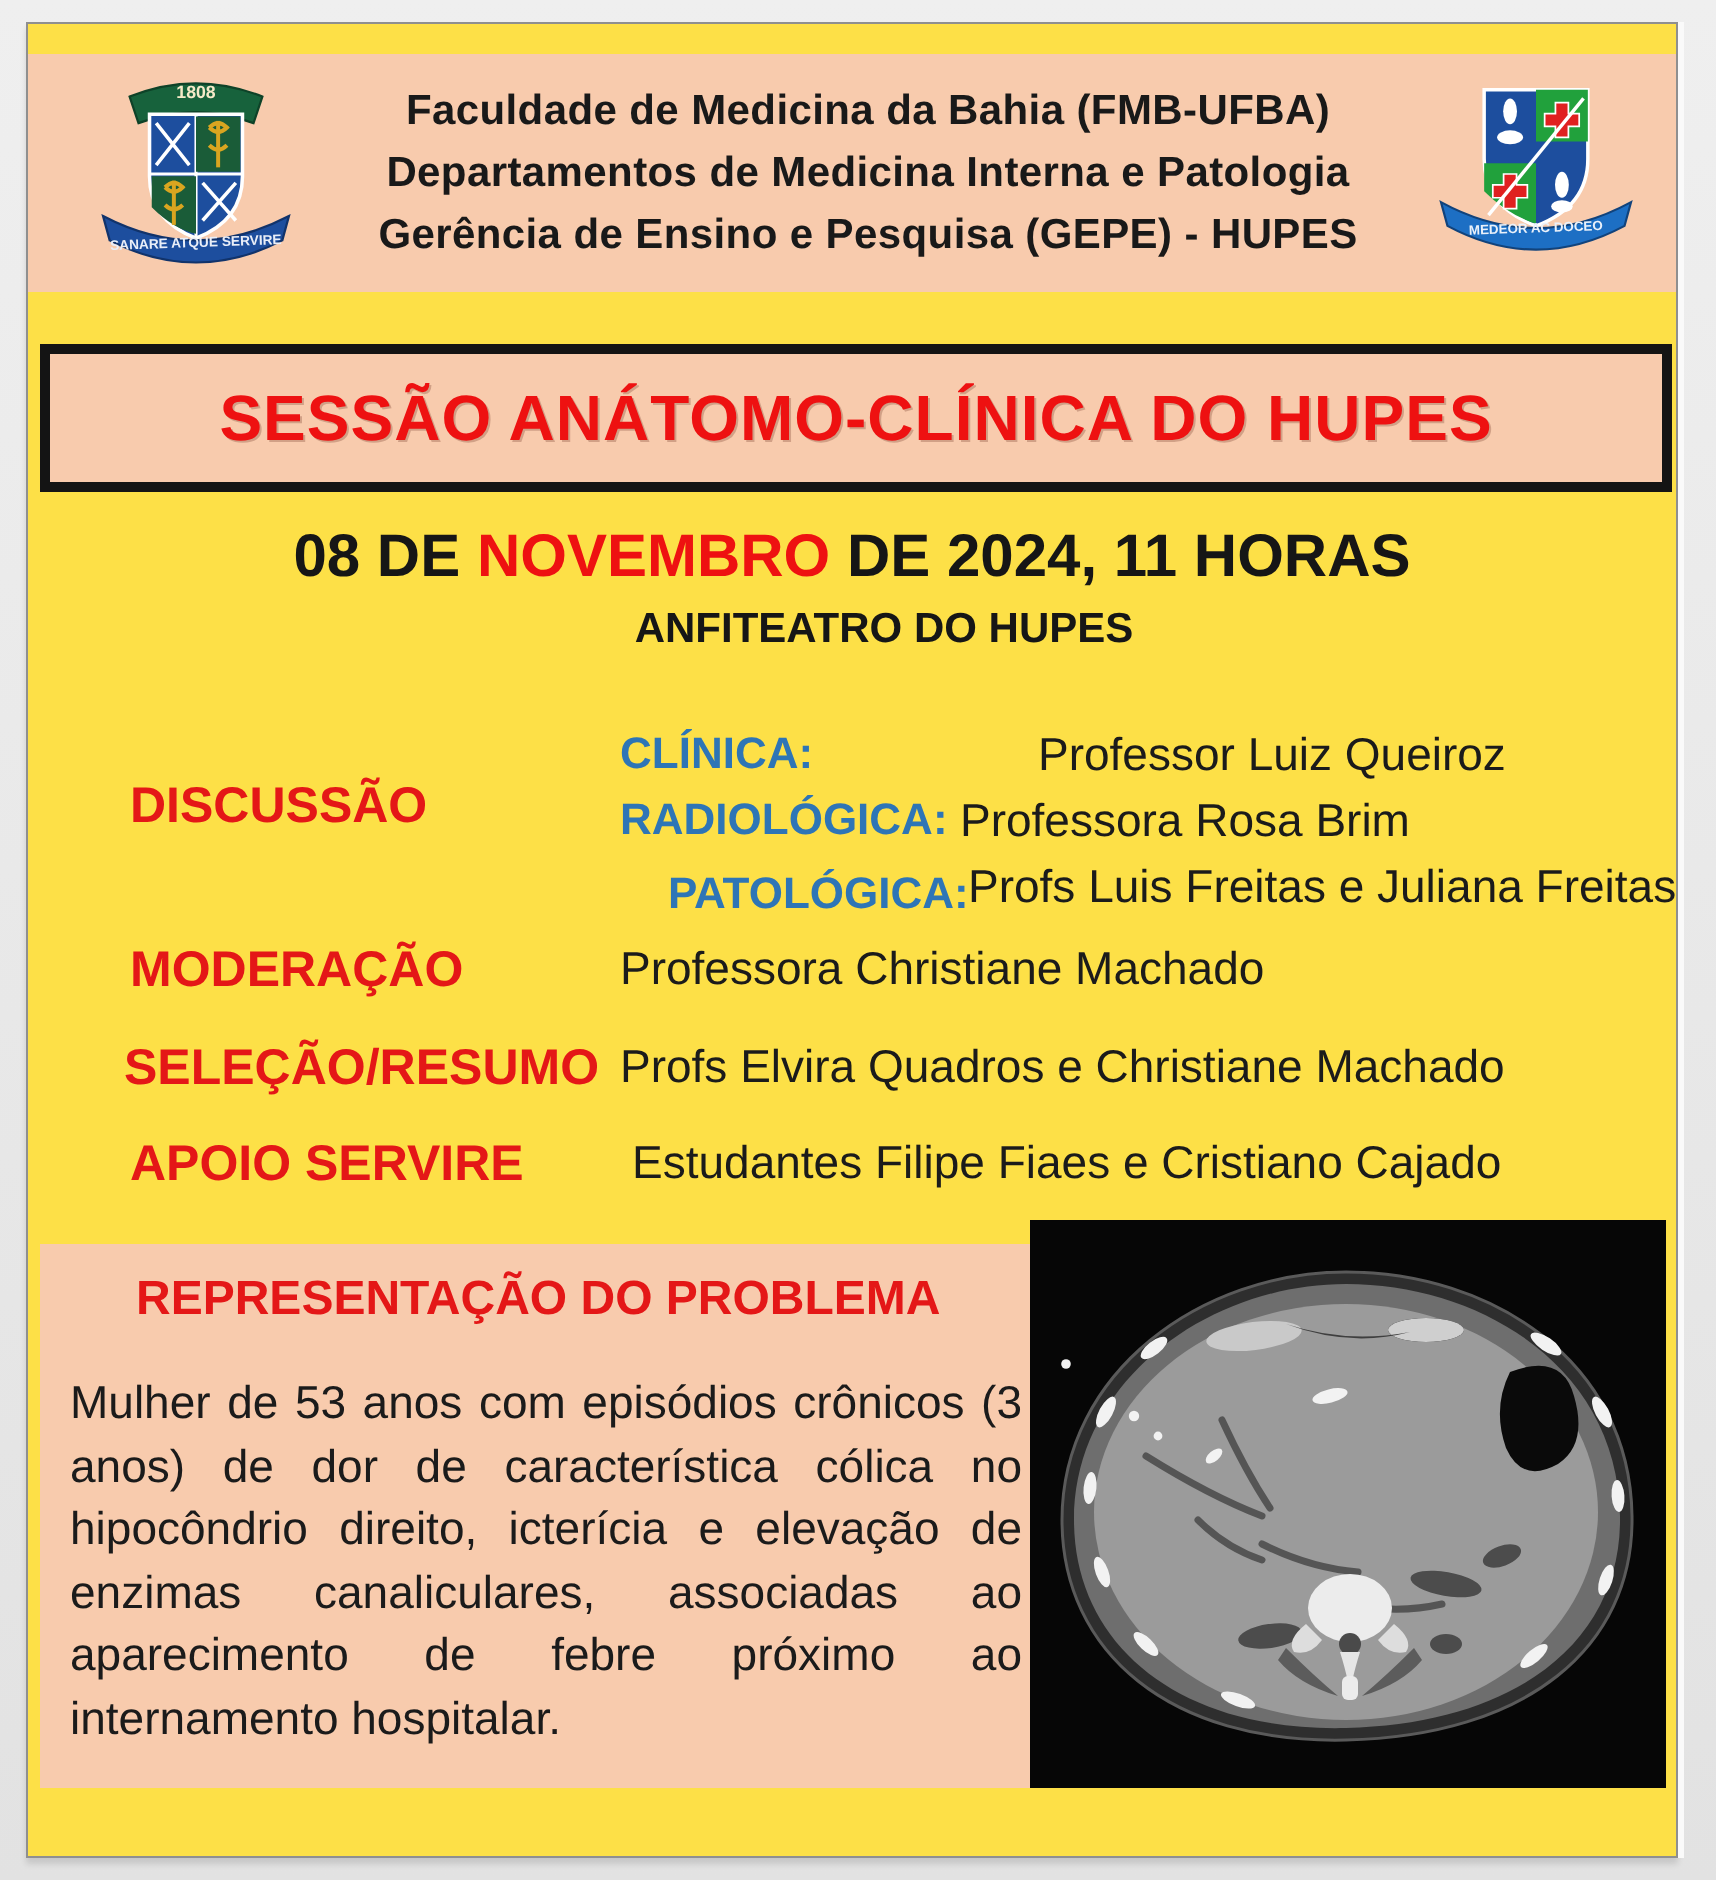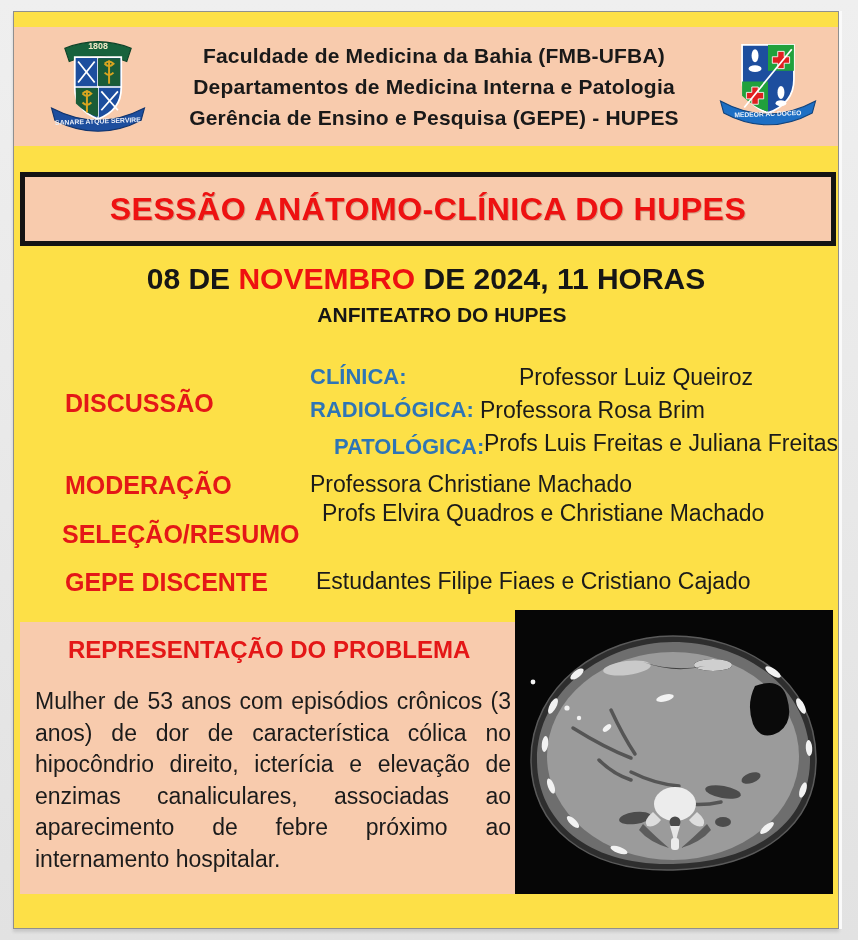--- a/index.html
+++ b/index.html
@@ -49,21 +49,21 @@
   
   .abs{position:absolute;white-space:nowrap;}
   .red-label{color:#e41717;font-size:25px;font-weight:bold;}
   .blue-label{color:#2e75b6;font-size:22px;font-weight:bold;}
   .val{color:#1b1b1b;font-size:23px;}
   .pos-disc{left:51px;top:377px;}
   .pos-clin-l{left:296px;top:352px;text-align:center;} .pos-clin-v{left:466px;top:352px;margin-left:39px;}
   .pos-rad-l {left:296px;top:385px;} .pos-rad-v {left:466px;top:385px;}
   .pos-pat-l {left:296px;top:422px;margin-left:24px;} .pos-pat-v {left:470px;top:418px;}
   .pos-mod-l {left:51px;top:459px;}  .pos-mod-v {left:296px;top:459px;}
-  .pos-sel-l {left:48px;top:508px;}  .pos-sel-v {left:296px;top:488px;margin-left:12px;}
+  .pos-sel-l {left:48px;top:508px;}  .pos-sel-v {left:296px;top:508px;}
   .pos-apo-l {left:51px;top:556px;}  .pos-apo-v {left:302px;top:556px;}
   
   .problem-box{
     position:absolute;left:6px;top:610px;width:712px;height:272px;
     background:#f8cbad;
     text-decoration:underline;
   }
   .problem-title{
     position:absolute;left:48px;top:14px;
     color:#e41717;font-size:24px;font-weight:bold;white-space:nowrap;
@@ -148,21 +148,21 @@
   <span class="abs val pos-clin-v">Professor Luiz Queiroz</span>
   <span class="abs blue-label pos-rad-l">RADIOLÓGICA:</span>
   <span class="abs val pos-rad-v">Professora Rosa Brim</span>
   <span class="abs blue-label pos-pat-l">PATOLÓGICA:</span>
   <span class="abs val pos-pat-v">Profs Luis Freitas e Juliana Freitas</span>
 
   <span class="abs red-label pos-mod-l">MODERAÇÃO</span>
   <span class="abs val pos-mod-v">Professora Christiane Machado</span>
   <span class="abs red-label pos-sel-l">SELEÇÃO/RESUMO</span>
   <span class="abs val pos-sel-v">Profs Elvira Quadros e Christiane Machado</span>
-  <span class="abs red-label pos-apo-l">GEPE DISCENTE</span>
+  <span class="abs red-label pos-apo-l">APOIO SERVIRE</span>
   <span class="abs val pos-apo-v">Estudantes Filipe Fiaes e Cristiano Cajado</span>
 
   <div class="problem-box">
     <div class="problem-title">REPRESENTAÇÃO DO PROBLEMA</div>
     <div class="problem-text">Mulher de 53 anos com episódios crônicos (3 anos) de dor de característica cólica no hipocôndrio direito, icterícia e elevação de enzimas canaliculares, associadas ao aparecimento de febre próximo ao internamento hospitalar.</div>
 
     <div class="ct-wrap">
       <svg width="318" height="284" viewBox="0 0 318 284">
         <rect x="0" y="0" width="318" height="284" fill="#060606"></rect>
 

